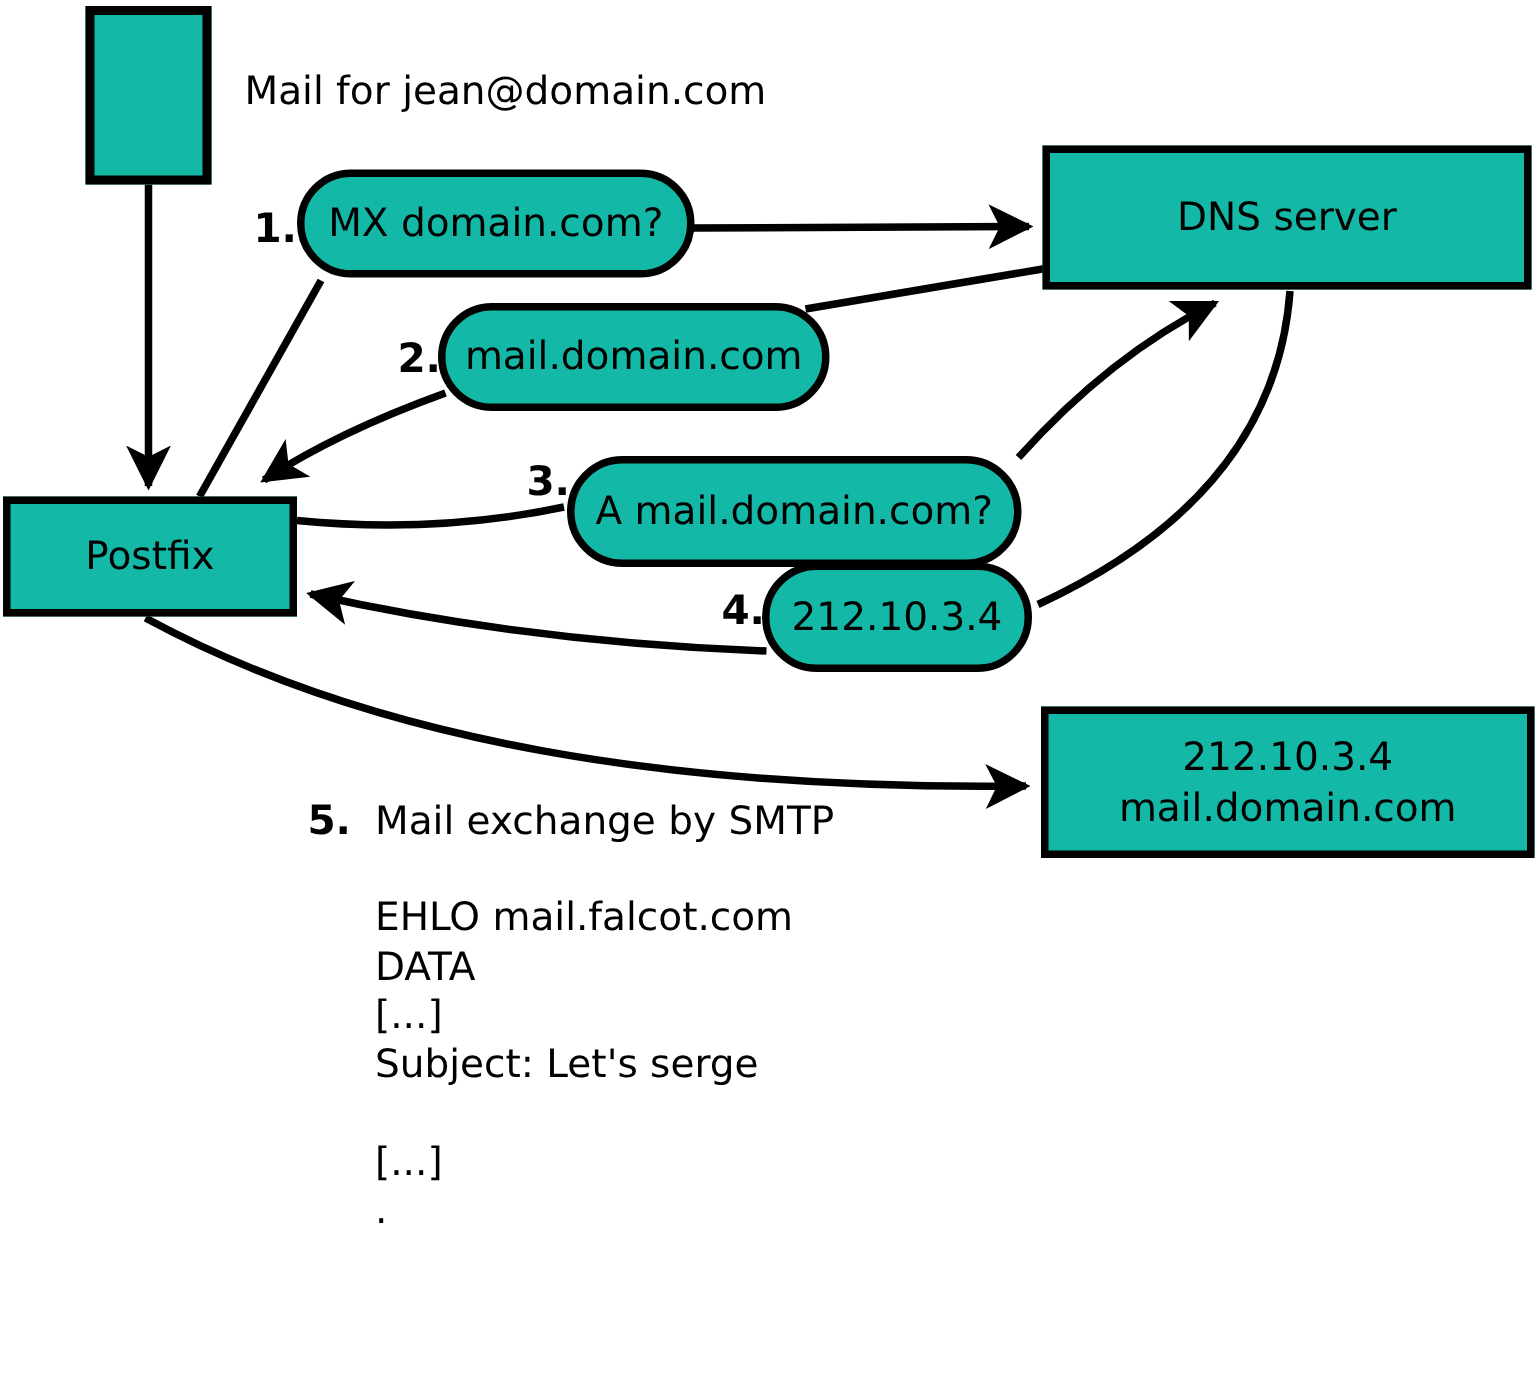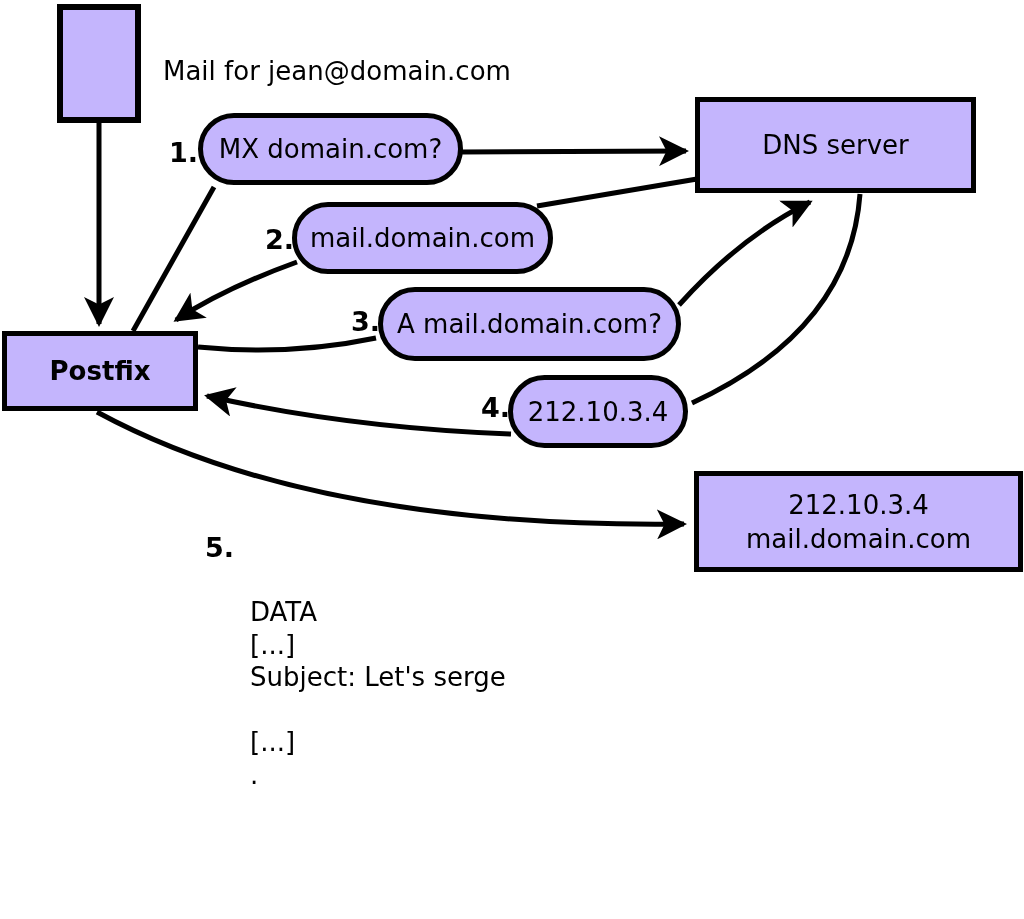--- a/index.html
+++ b/index.html
@@ -9,21 +9,21 @@
     background:#ffffff;
     font-family:"DejaVu Sans", sans-serif;
     color:#000;
     overflow:hidden;
   }
   svg.connectors{position:absolute;left:0;top:0;z-index:1;}
   .node{
     position:absolute;
     box-sizing:border-box;
     border:5px solid #000;
-    background:#c4b5fd;
+    background:#14b8a6;
     display:flex;
     align-items:center;
     justify-content:center;
     font-size:26px;
     z-index:2;
     text-align:center;
   }
   .pill{border-radius:38px;}
   .envelope{border-width:6px;}
   .mailbox{flex-direction:column;line-height:34px;}
@@ -72,55 +72,57 @@
       <path d="M198,347 Q290,356 376,338"></path>
       <path d="M679,305 Q740,237 810,202" marker-end="url(#arrow)"></path>
       <path d="M860,194 Q850,330 692,403"></path>
       <path d="M511,434 Q350,428 207,396" marker-end="url(#arrow)"></path>
       <path d="M97,412 C250,495 450,527 684,524" marker-end="url(#arrow)"></path>
     </g>
   </svg>
 
   <div class="node envelope" style="left:57px;top:4px;width:84px;height:119px;"></div>
 
-  <div class="node" style="left:2px;top:331px;width:196px;height:80px;font-weight:bold;">
+  <div class="node" style="left:2px;top:331px;width:196px;height:80px;">
     <span>Postfix</span>
   </div>
 
-  <div class="node" style="left:695px;top:97px;width:281px;height:96px;text-align:right;">
+  <div class="node" style="left:695px;top:97px;width:326px;height:96px;text-align:right;">
     <span>DNS server</span>
   </div>
 
   <div class="node mailbox" style="left:694px;top:471px;width:329px;height:101px;">
     <span>212.10.3.4</span>
     <span>mail.domain.com</span>
   </div>
 
   <div class="node pill" style="left:198px;top:113px;width:265px;height:72px;">
     <span>MX domain.com?</span>
   </div>
   <div class="node pill" style="left:292px;top:202px;width:261px;height:72px;">
     <span>mail.domain.com</span>
   </div>
-  <div class="node pill" style="left:378px;top:287px;width:303px;height:74px;">
+  <div class="node pill" style="left:378px;top:304px;width:303px;height:74px;">
     <span>A mail.domain.com?</span>
   </div>
   <div class="node pill" style="left:508px;top:375px;width:180px;height:73px;">
     <span>212.10.3.4</span>
   </div>
 
   <div class="num" style="left:142px;top:137px;">1.</div>
   <div class="num" style="left:238px;top:224px;">2.</div>
   <div class="num" style="left:324px;top:306px;">3.</div>
   <div class="num" style="left:454px;top:392px;">4.</div>
   <div class="num" style="left:178px;top:532px;">5.</div>
 
-  <div class="free-label" style="left:163px;top:55px;">Mail for jean@domain.com</div>
+  <div class="free-label" style="left:163px;top:45px;">Mail for jean@domain.com</div>
+  <div class="free-label" style="left:250px;top:532px;">Mail exchange by SMTP</div>
 
   <div class="transcript">
+    <div>EHLO mail.falcot.com</div>
     <div>DATA</div>
     <div>[...]</div>
     <div>Subject: Let's serge</div>
     <div></div>
     <div>[...]</div>
     <div>.</div>
   </div>
 
 </div>
 

